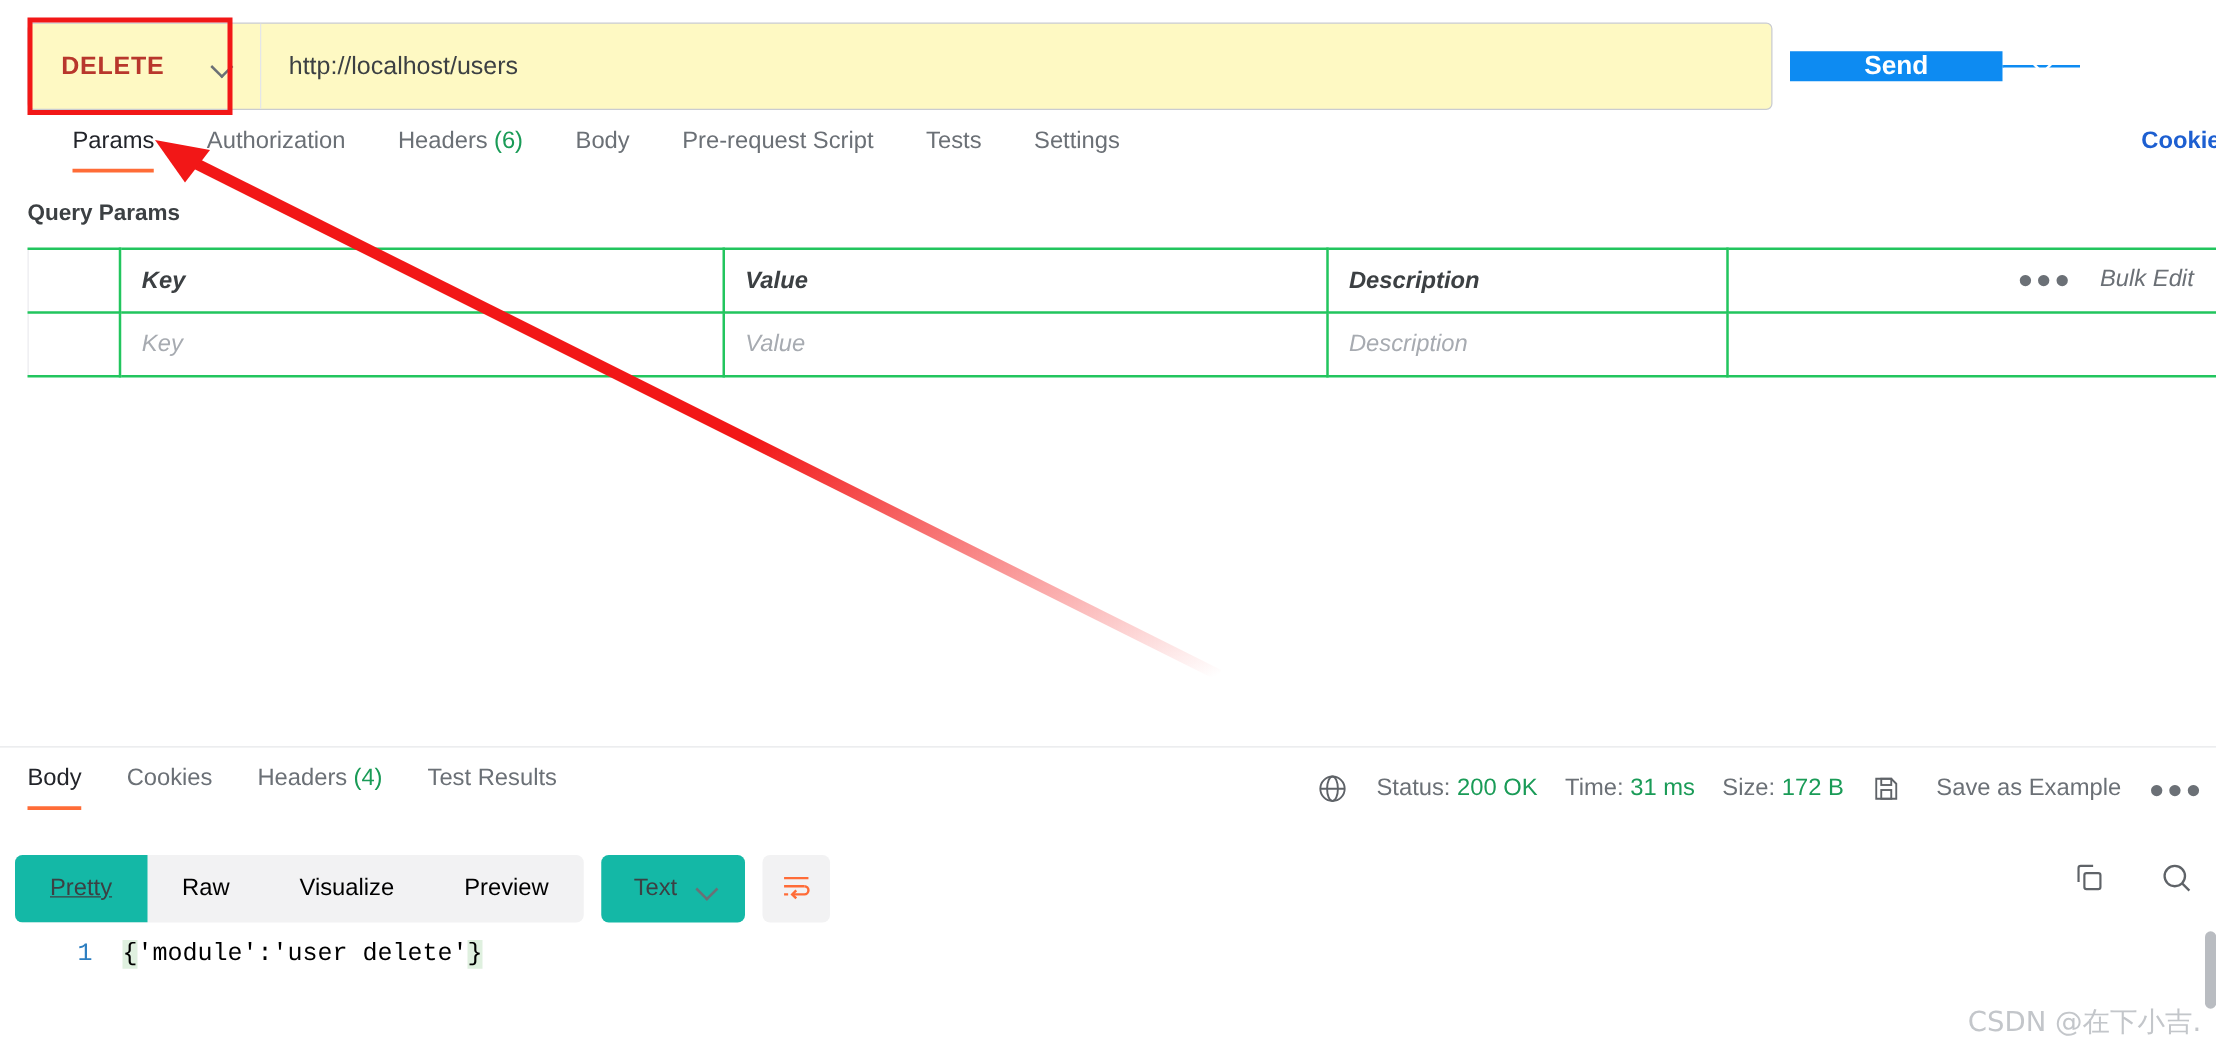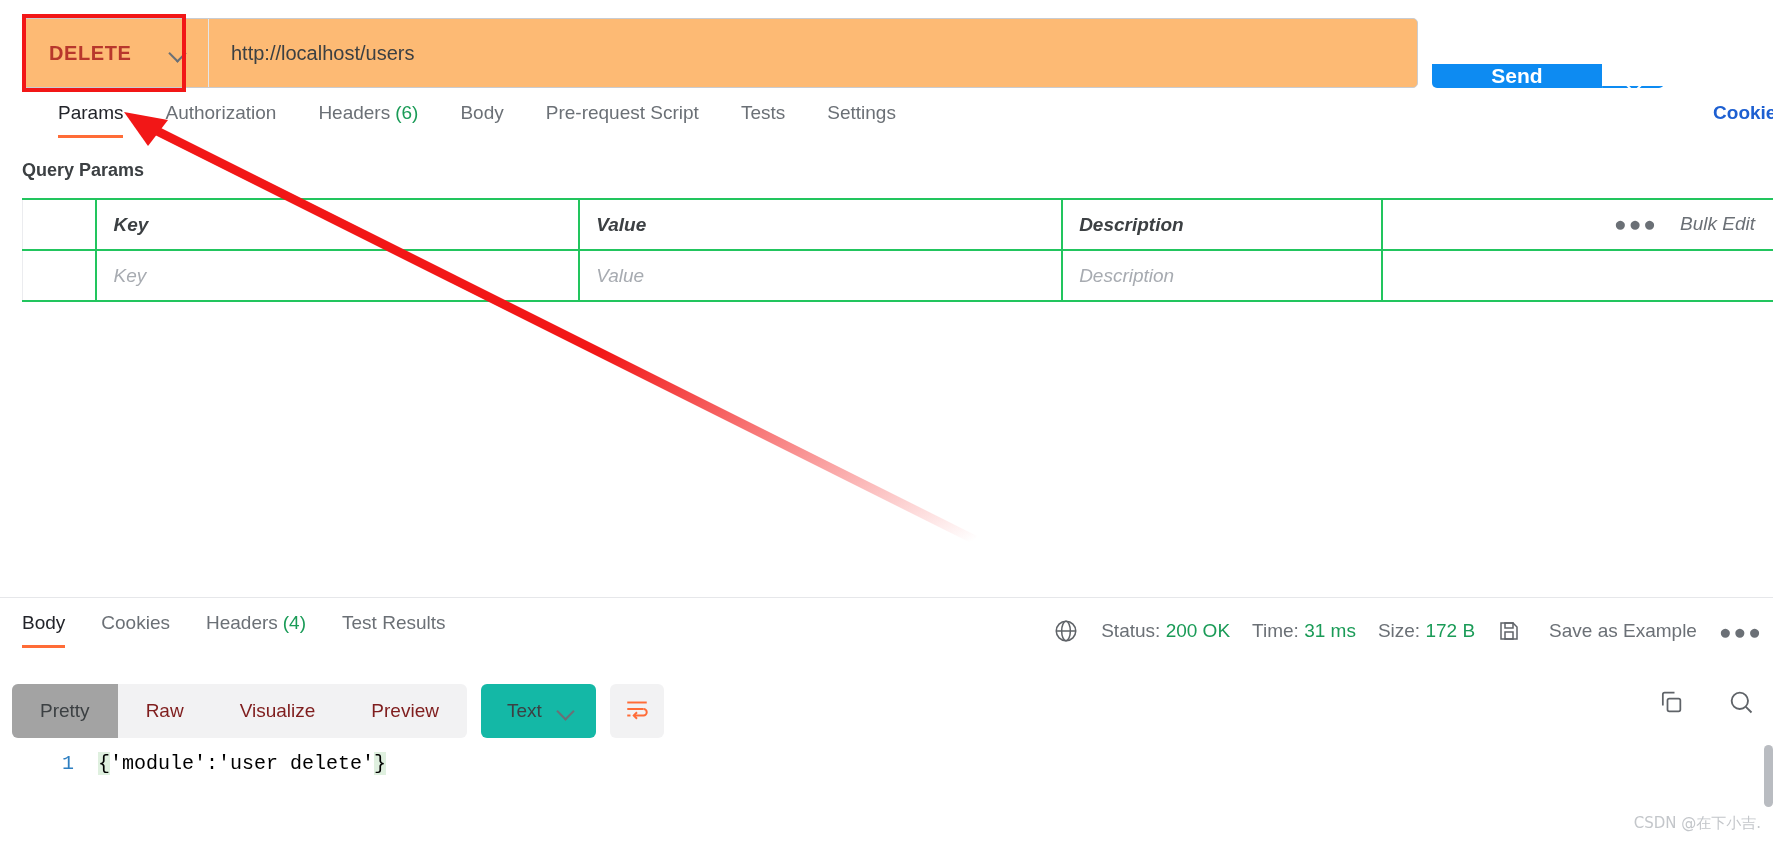--- a/index.html
+++ b/index.html
@@ -21,21 +21,21 @@
     width: 1751px; height: 70px;
     display: flex;
     align-items: stretch;
   }
   .url-box {
     flex: 1;
     display: flex;
     align-items: stretch;
     border: 1px solid #c9ccd1;
     border-radius: 5px;
-    background: #fdba74;
+    background: #fef9c3;
     height: 70px;
     margin-right: 14px;
     max-width: 1396px;
   }
   .method-select {
     display: flex;
     align-items: center;
     padding: 0 22px 0 26px;
     min-width: 186px;
     cursor: pointer;
@@ -67,21 +67,21 @@
     border: 0;
     outline: 0;
     font-family: "Liberation Sans", sans-serif;
     font-size: 20px;
     color: #3c4043;
     padding: 0 22px;
     background: transparent;
   }
   .send-group {
     display: flex;
-    align-items: flex-end;
+    align-items: center;
     border-radius: 5px;
     overflow: hidden;
     width: 232px;
   }
   .send-btn {
     background: #0d8bf2;
     color: #fff;
     border: 0;
     font-family: "Liberation Sans", sans-serif;
     font-size: 21px;
@@ -243,26 +243,27 @@
     background: #f2f2f3;
     border-radius: 6px;
     overflow: hidden;
     height: 54px;
   }
   .seg-item {
     display: flex;
     align-items: center;
     padding: 0 28px;
     font-size: 19px;
-    color: #7f1d1d;
+    color: #000000;
     cursor: pointer;
   }
   .seg-item.active {
-    background: #a3a3a3;
+    background: #14b8a6;
     color: #3c4043;
+    text-decoration: underline;
   }
   .dd {
     display: flex;
     align-items: center;
     gap: 16px;
     background: #14b8a6;
     border-radius: 6px;
     height: 54px;
     padding: 0 22px 0 26px;
     font-size: 19px;
@@ -331,21 +332,21 @@
     position: absolute;
     left: 0; top: 0;
     width: 1773px; height: 845px;
     pointer-events: none;
   }
 
   
   .watermark {
     position: absolute;
     right: 12px; bottom: 12px;
-    font-size: 15px;
+    font-size: 22px;
     color: #c3c6ca;
     font-family: "DejaVu Sans", sans-serif;
   }
 </style>
 </head>
 <body>
 
 <div class="url-row">
   <div class="url-box">
     <div class="method-select">

